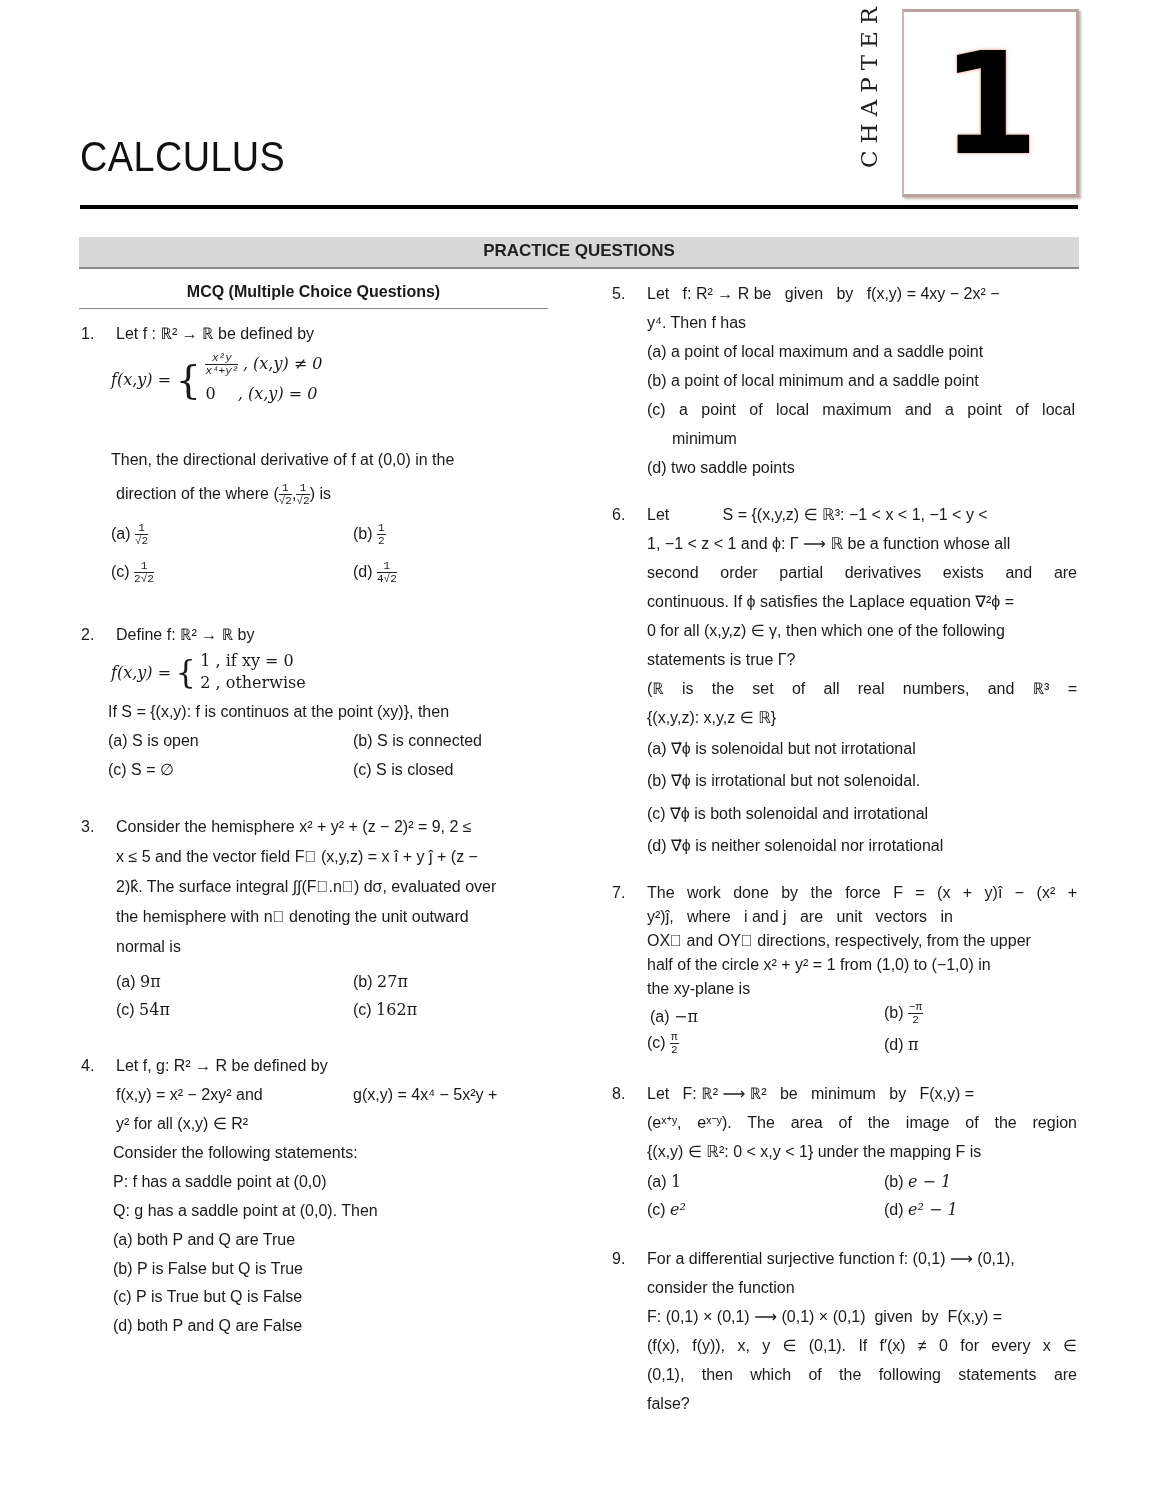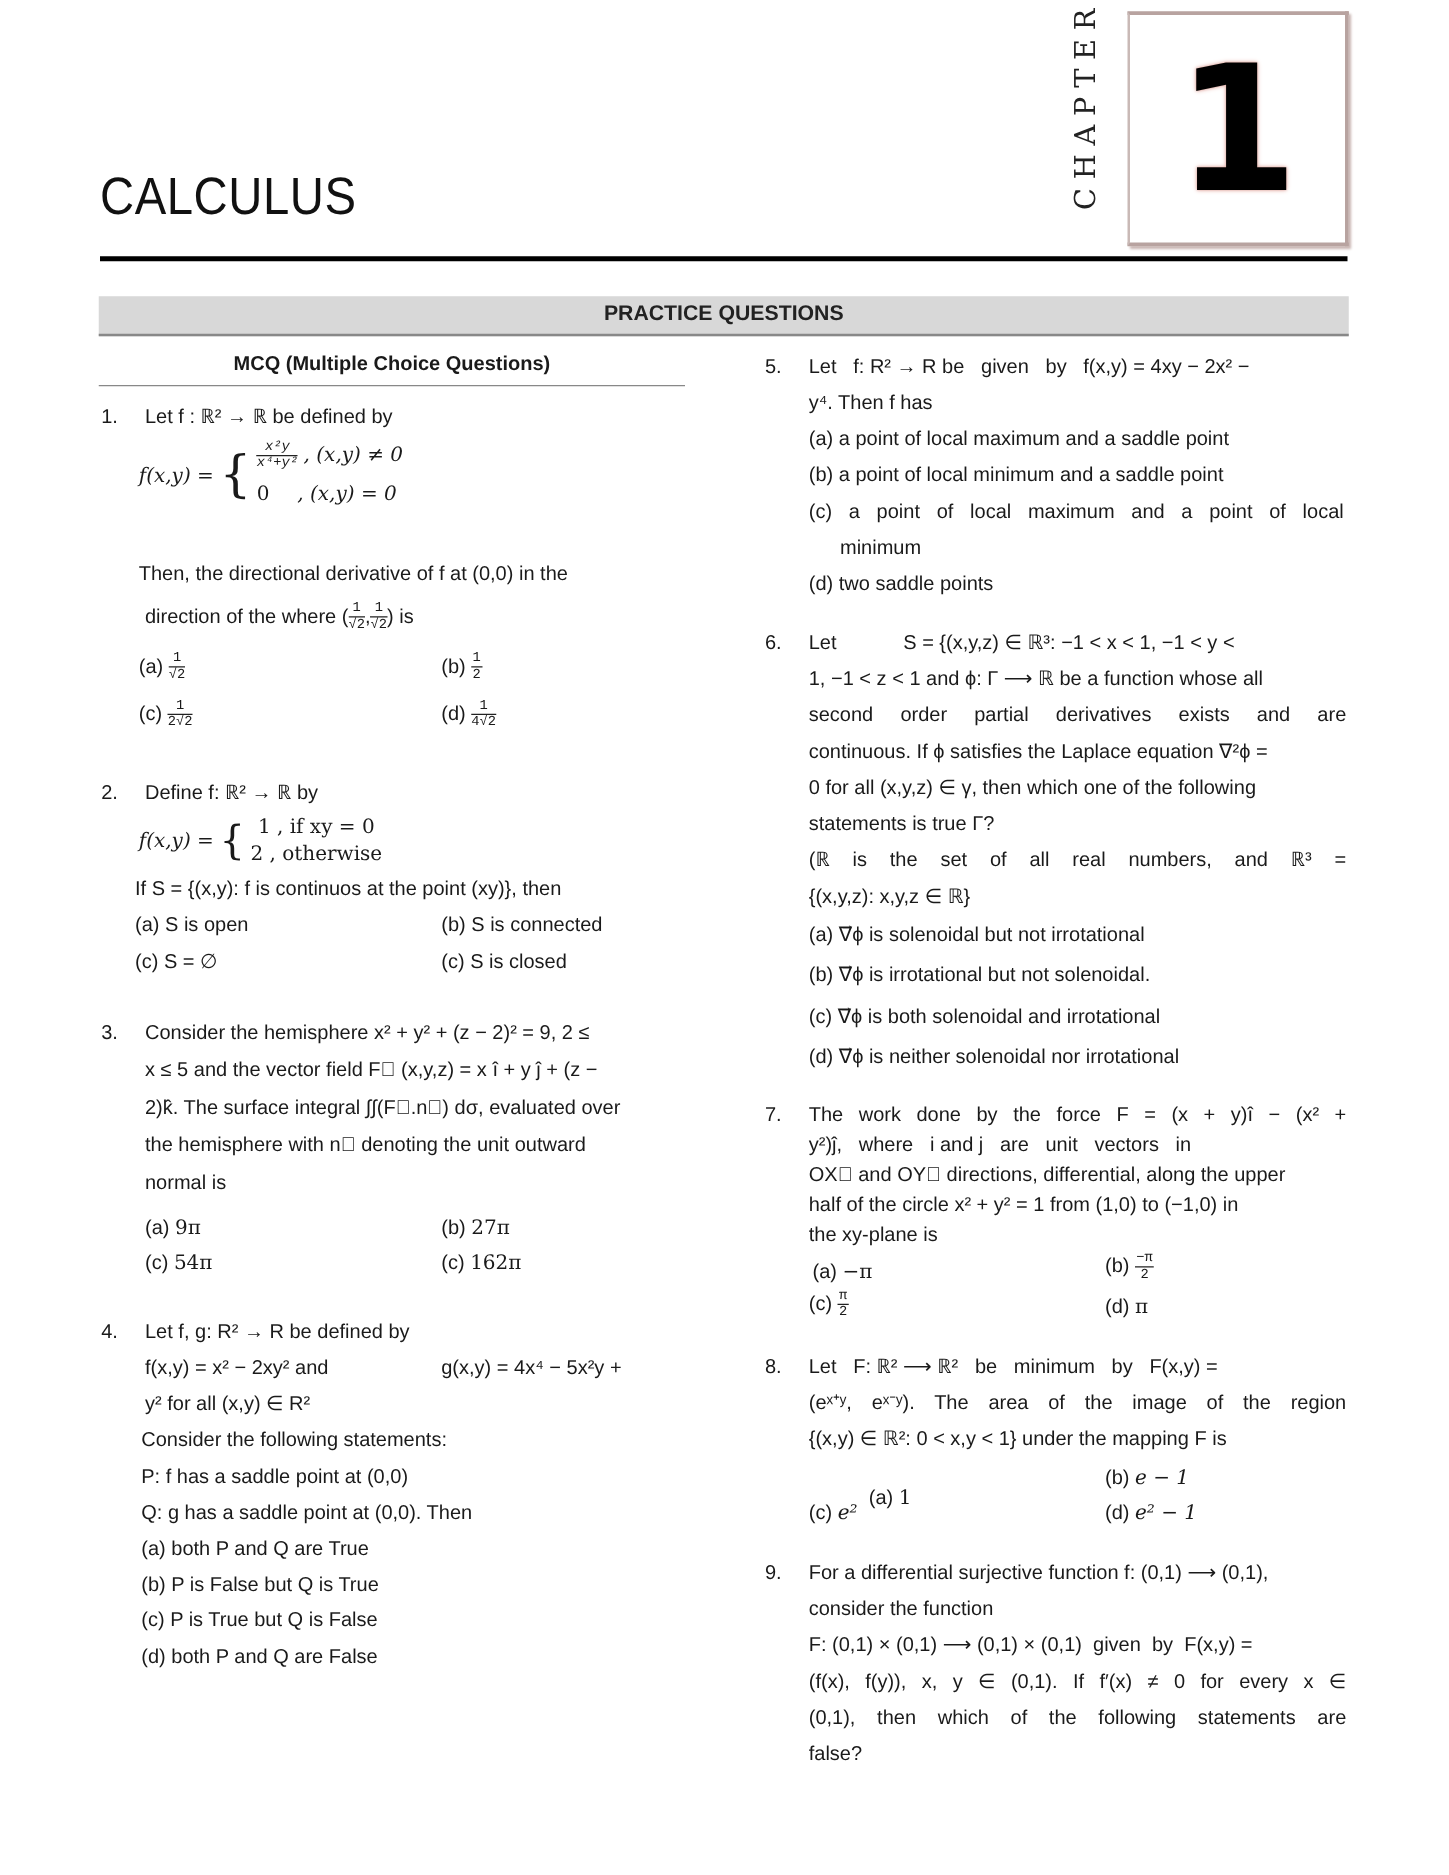--- a/index.html
+++ b/index.html
@@ -66,21 +66,21 @@
   <div class="opt" style="left:30px; top:238px;"><span>(c)</span> <span class="frac"><span class="num">1</span><span>2√2</span></span></div>
   <div class="opt" style="left:272px; top:238px;"><span>(d)</span> <span class="frac"><span class="num">1</span><span>4√2</span></span></div>
 </div>
 
 <div class="q" style="left:81px; top:620px; width:466px; height:170px;">
   <span class="qn">2.</span>
   <div class="qb">Define f: ℝ² → ℝ by</div>
   <div style="position:absolute; left:30px; top:30px; white-space:nowrap;">
     <span class="m" style="vertical-align:middle;">f(x,y) =</span>
     <span class="brace" style="font-size:32px;">{</span>
-    <span class="mr" style="display:inline-block; vertical-align:middle; line-height:22px;text-align:center;">
+    <span class="mr" style="display:inline-block; vertical-align:middle; line-height:22px;">
       <span style="display:block;">1 ,  if xy = 0</span>
       <span style="display:block;">2 , otherwise</span>
     </span>
   </div>
   <div style="position:absolute; left:27px; top:77px;">If S = {(x,y): f is continuos at the point (xy)}, then</div>
   <div class="opt" style="left:27px; top:106px;"><span>(a)</span> <span>S is open</span></div>
   <div class="opt" style="left:272px; top:106px;"><span>(b)</span> <span>S is connected</span></div>
   <div class="opt" style="left:27px; top:135px;"><span>(c)</span> <span>S = ∅</span></div>
   <div class="opt" style="left:272px; top:135px;"><span>(c)</span> <span>S is closed</span></div>
 </div>
@@ -144,38 +144,38 @@
   <div class="opt" style="left:35px; top:299px;"><span>(c)</span> <span>∇⃗ϕ is both solenoidal and irrotational</span></div>
   <div class="opt" style="left:35px; top:266px;"><span>(b)</span> <span>∇⃗ϕ is irrotational but not solenoidal.</span></div>
   <div class="opt" style="left:35px; top:331px;"><span>(d)</span> <span>∇⃗ϕ is neither solenoidal nor irrotational</span></div>
 </div>
 
 <div class="q" style="left:612px; top:881px; width:465px; height:180px; line-height:24px;">
   <span class="qn">7.</span>
   <div class="qb">
     <div style="text-align:justify; text-align-last:justify;">The work done by the force F = (x + y)î − (x² +</div>
     <div style="white-space:pre;">y²)ĵ,   where   i and j   are   unit   vectors   in</div>
-    <div>OX⃗ and OY⃗ directions, differential, along the upper</div>
+    <div>OX⃗ and OY⃗ directions, respectively, from the upper</div>
     <div>half of the circle x² + y² = 1 from (1,0) to (−1,0) in</div>
     <div>the xy-plane is</div>
   </div>
   <div class="opt" style="left:38px; top:124px;"><span>(a)</span> <span class="mr">−π</span></div>
   <div class="opt" style="left:272px; top:120px;"><span>(b)</span> <span class="frac"><span class="num">−π</span><span>2</span></span></div>
   <div class="opt" style="left:35px; top:150px;"><span>(c)</span> <span class="frac"><span class="num">π</span><span>2</span></span></div>
   <div class="opt" style="left:272px; top:152px;"><span>(d)</span> <span class="mr">π</span></div>
 </div>
 
 <div class="q" style="left:612px; top:1079px; width:465px; height:140px;">
   <span class="qn">8.</span>
   <div class="qb">
     <div style="white-space:pre;">Let   F: ℝ² ⟶ ℝ²   be   minimum   by   F(x,y) =</div>
     <div style="text-align:justify; text-align-last:justify;">(eˣ⁺ʸ, eˣ⁻ʸ). The area of the image of the region</div>
     <div>{(x,y) ∈ ℝ²: 0 &lt; x,y &lt; 1} under the mapping F is</div>
   </div>
-  <div class="opt" style="left:35px; top:104px;margin-left:48px;"><span>(a)</span> <span class="mr">1</span></div>
+  <div class="opt" style="left:35px; top:88px;"><span>(a)</span> <span class="mr">1</span></div>
   <div class="opt" style="left:272px; top:88px;"><span>(b)</span> <span class="m">e − 1</span></div>
   <div class="opt" style="left:35px; top:116px;"><span>(c)</span> <span class="m">e²</span></div>
   <div class="opt" style="left:272px; top:116px;"><span>(d)</span> <span class="m">e² − 1</span></div>
 </div>
 
 <div class="q" style="left:612px; top:1244px; width:465px; height:180px;">
   <span class="qn">9.</span>
   <div class="qb">
     <div>For a differential surjective function f: (0,1) ⟶ (0,1),</div>
     <div>consider the function</div>

